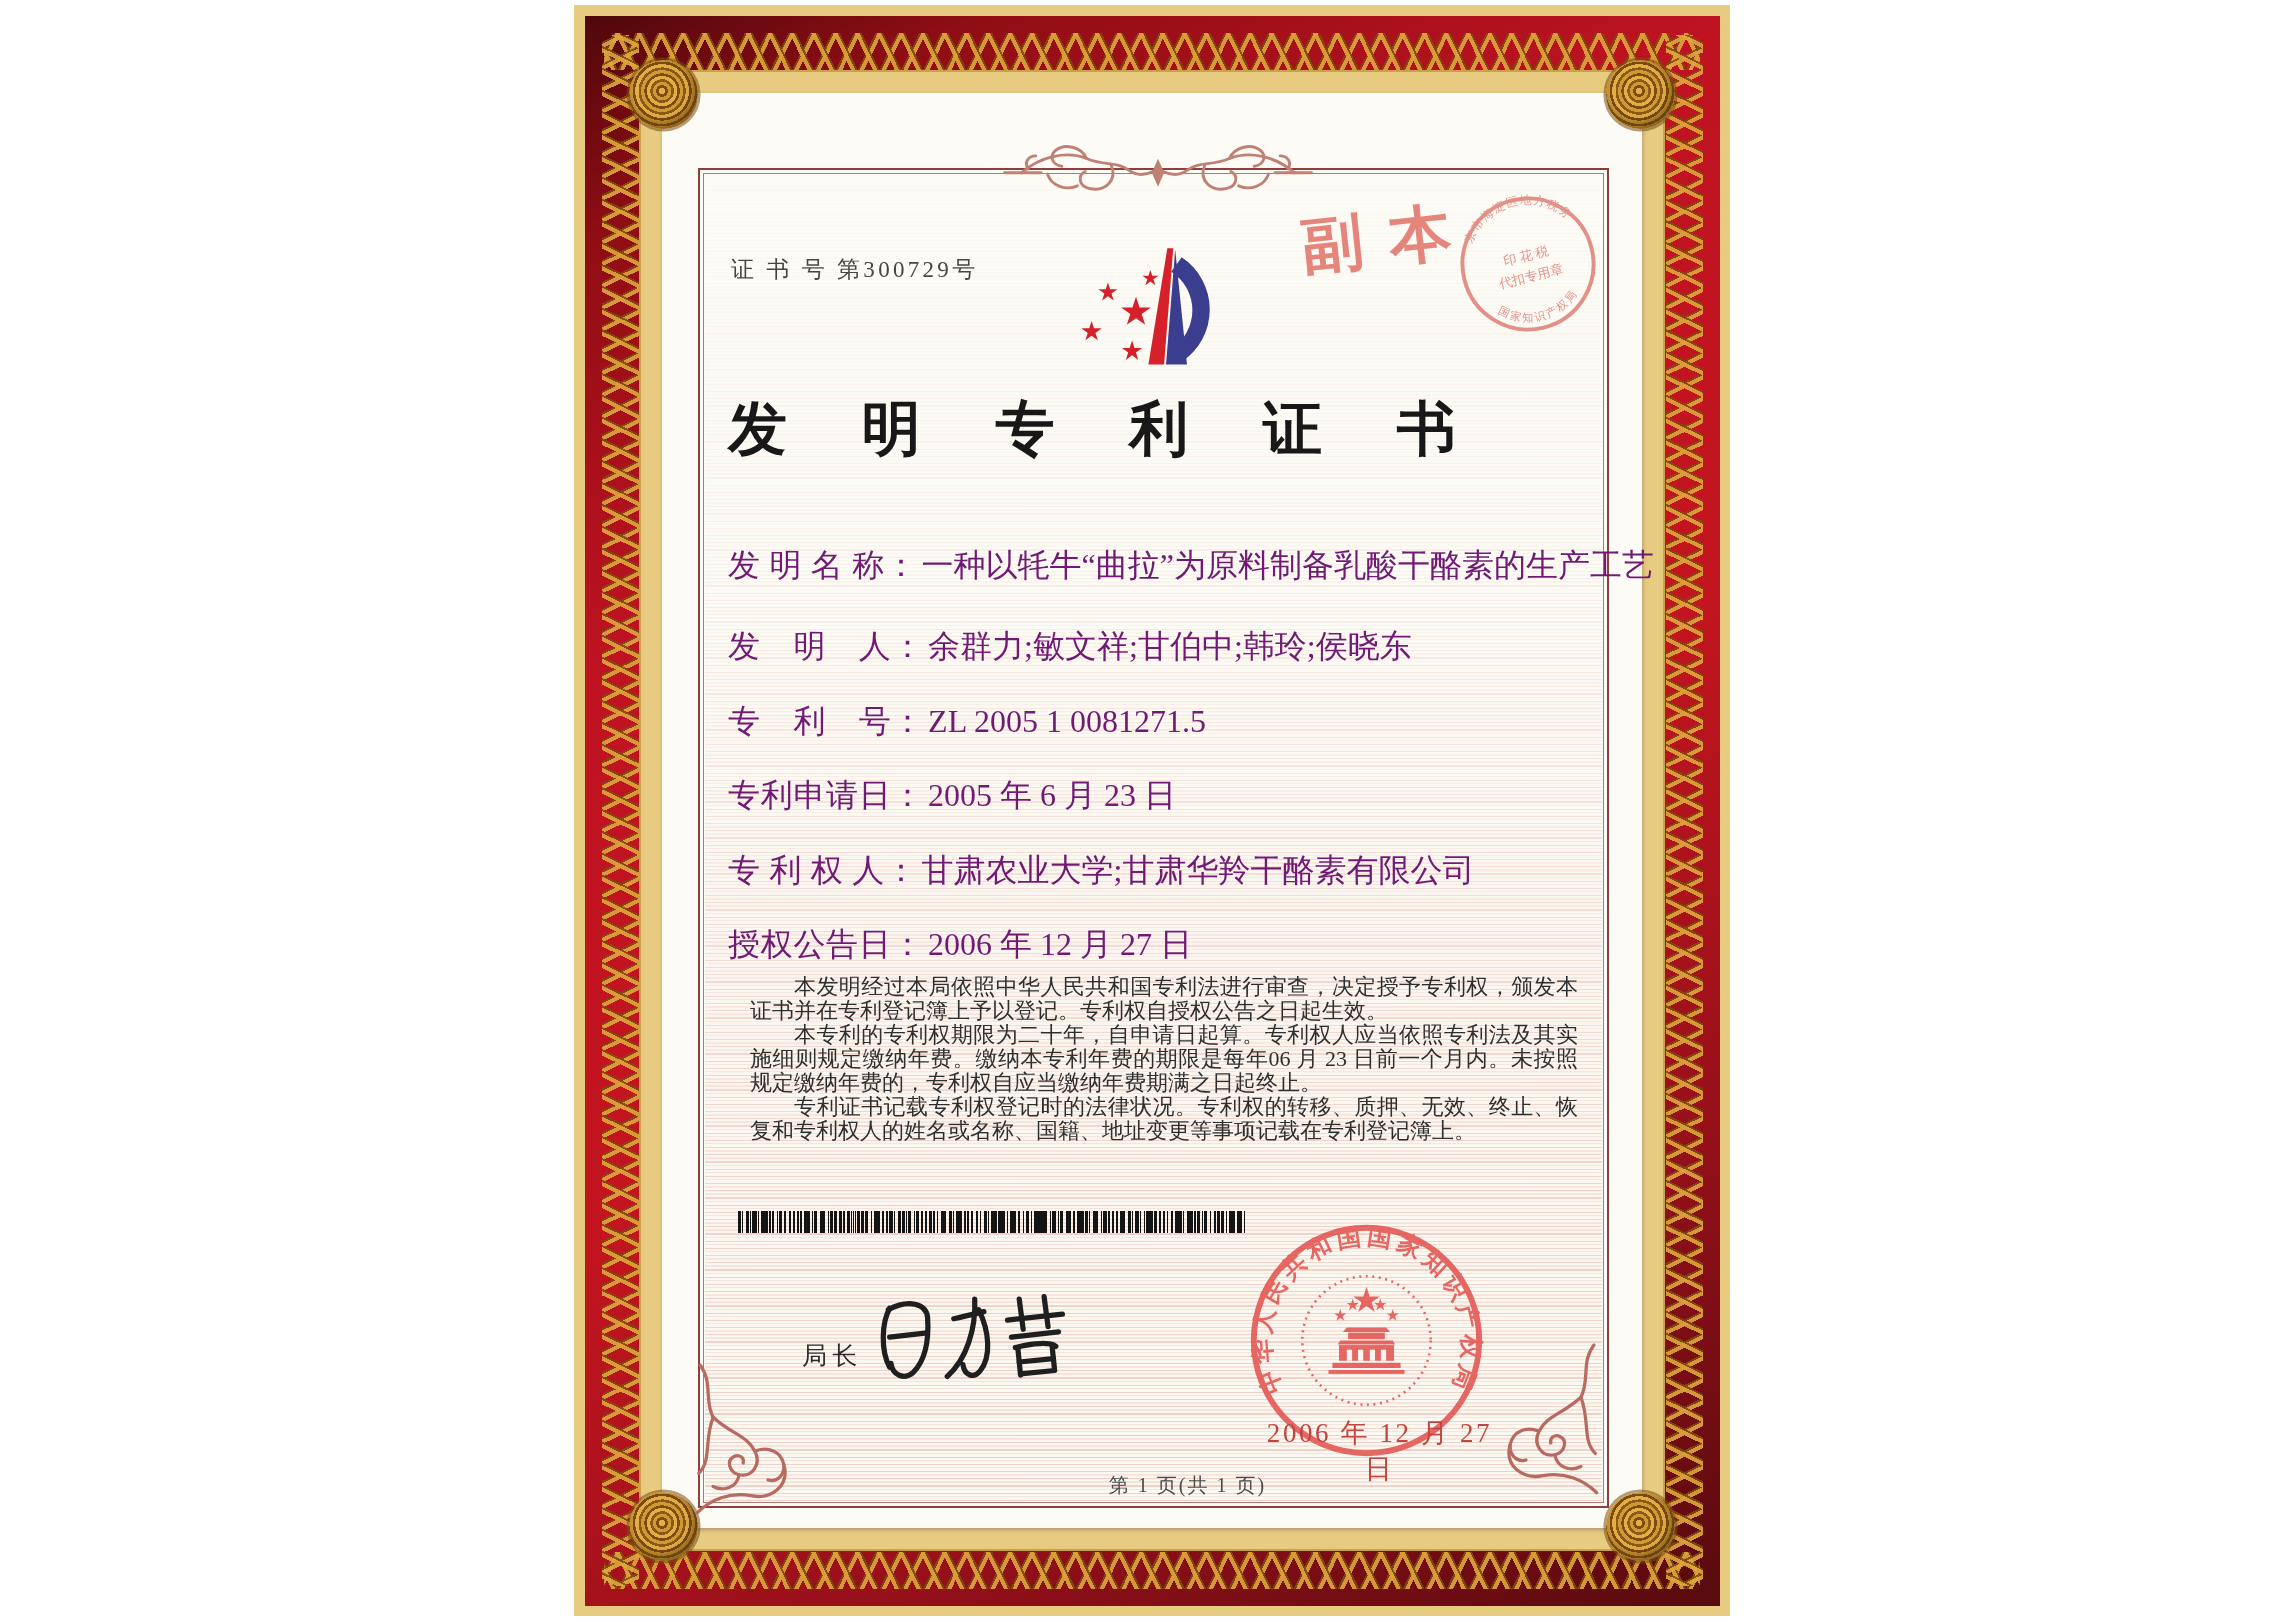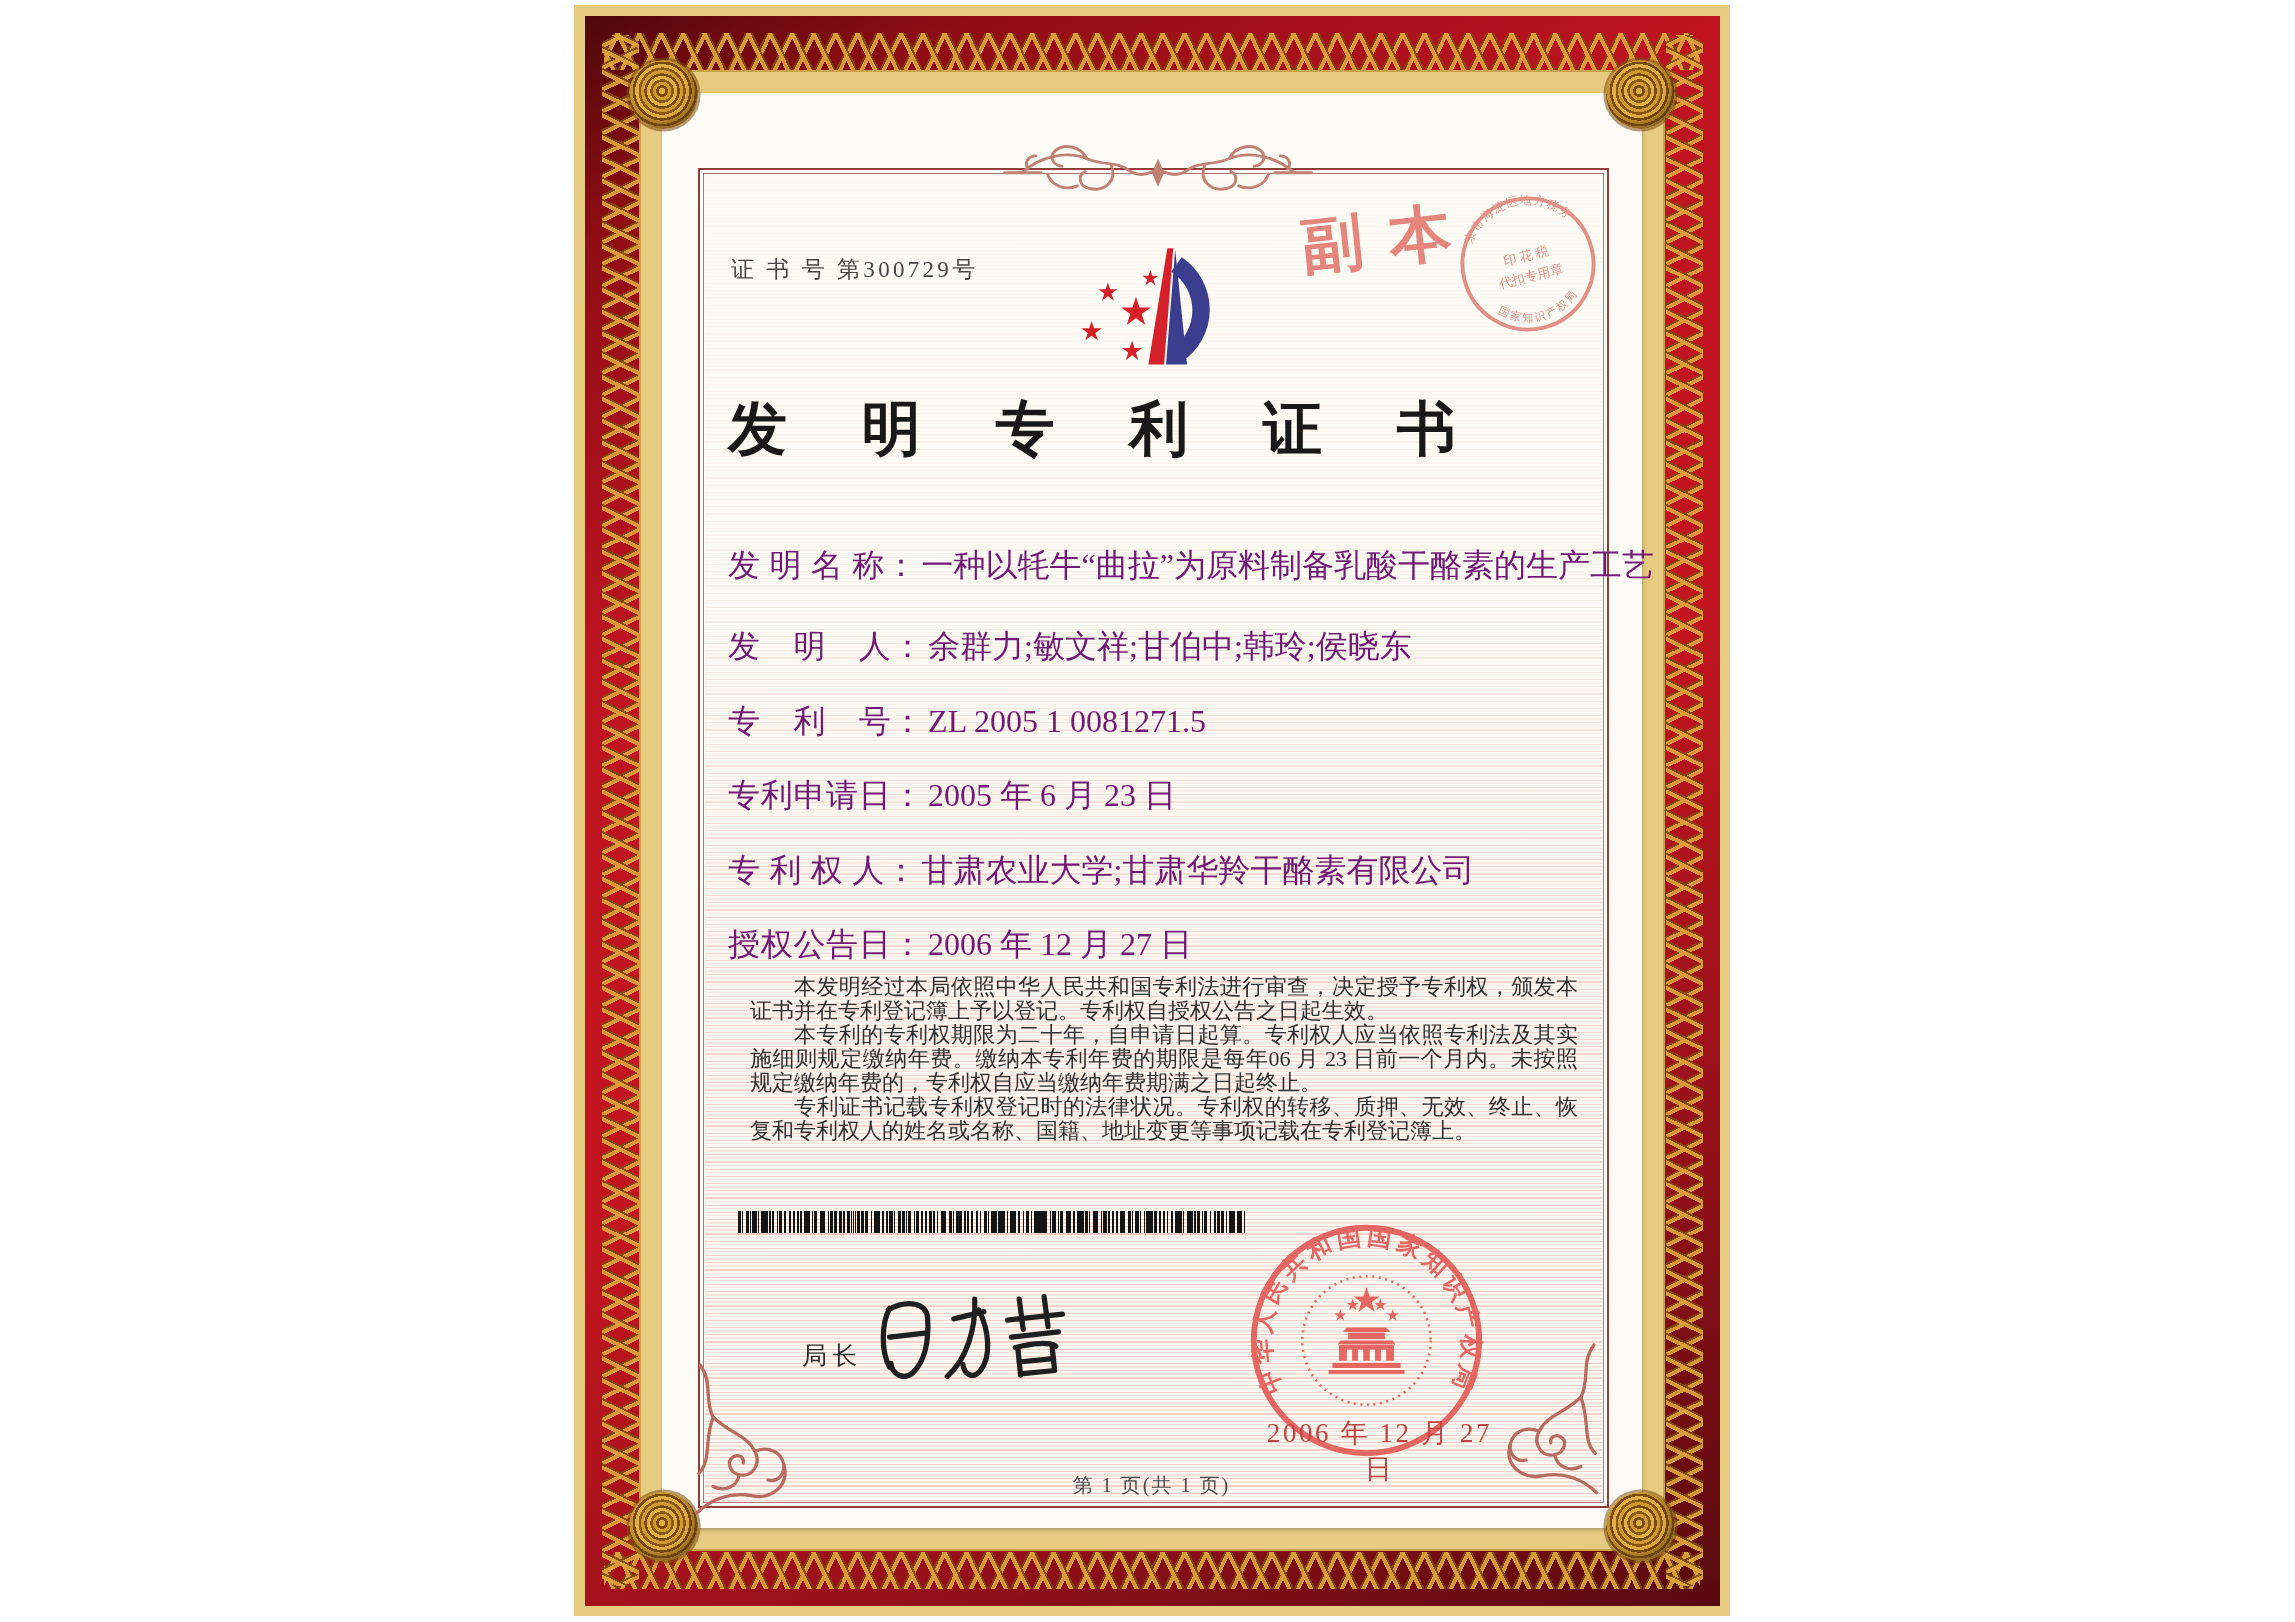--- a/index.html
+++ b/index.html
@@ -51,21 +51,21 @@
   .barcode{left:738px;top:1211px;width:507px;height:22px;z-index:6;
         background-image:
           repeating-linear-gradient(90deg,#141414 0 1.3px,transparent 1.3px 3.9px),
           repeating-linear-gradient(90deg,#141414 0 2px,transparent 2px 8.5px),
           repeating-linear-gradient(90deg,#141414 0 2.6px,transparent 2.6px 13.7px),
           repeating-linear-gradient(90deg,#141414 0 1.3px,transparent 1.3px 23px);}
   .sig-label{left:802px;top:1339px;font-size:25px;letter-spacing:5.2px;color:#2b2b2b;z-index:6;}
   .seal-date{left:1255px;top:1415px;width:249px;text-align:center;font-size:27px;letter-spacing:2.6px;
         color:#c04540;z-index:8;}
   .footer{left:698px;top:1472px;width:907px;text-align:center;font-size:20px;letter-spacing:2px;
-        color:#4a4a4a;z-index:6;}
+        color:#4a4a4a;z-index:6;padding-left:36px;}
   .copy-stamp{left:1301px;top:196px;font-size:62px;font-weight:bold;letter-spacing:26px;
         color:rgba(222,104,94,.8);transform:rotate(-6deg);z-index:7;}
   .svg-item{z-index:7;}
 </style>
 </head>
 <body>
 
 <div id="canvas">
 
   <div class="cert">

